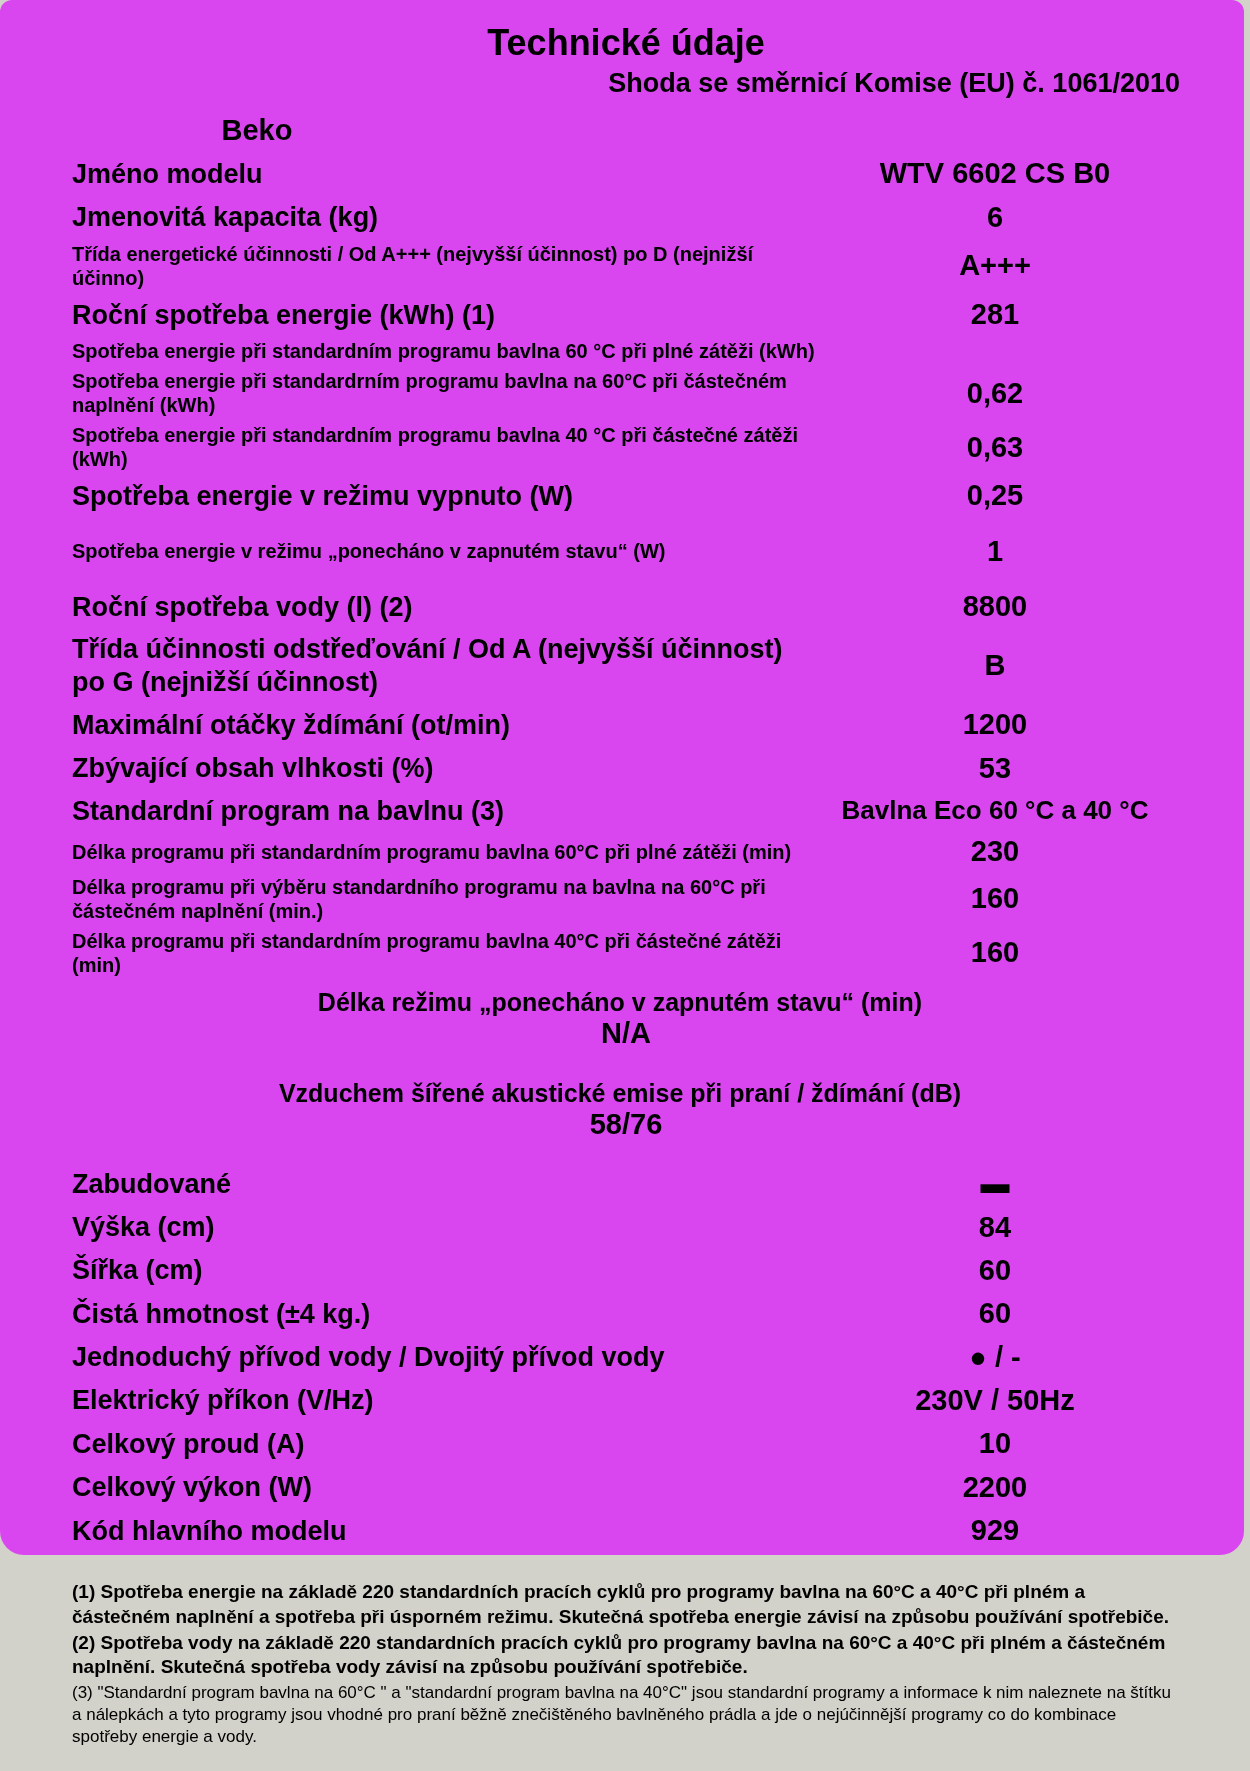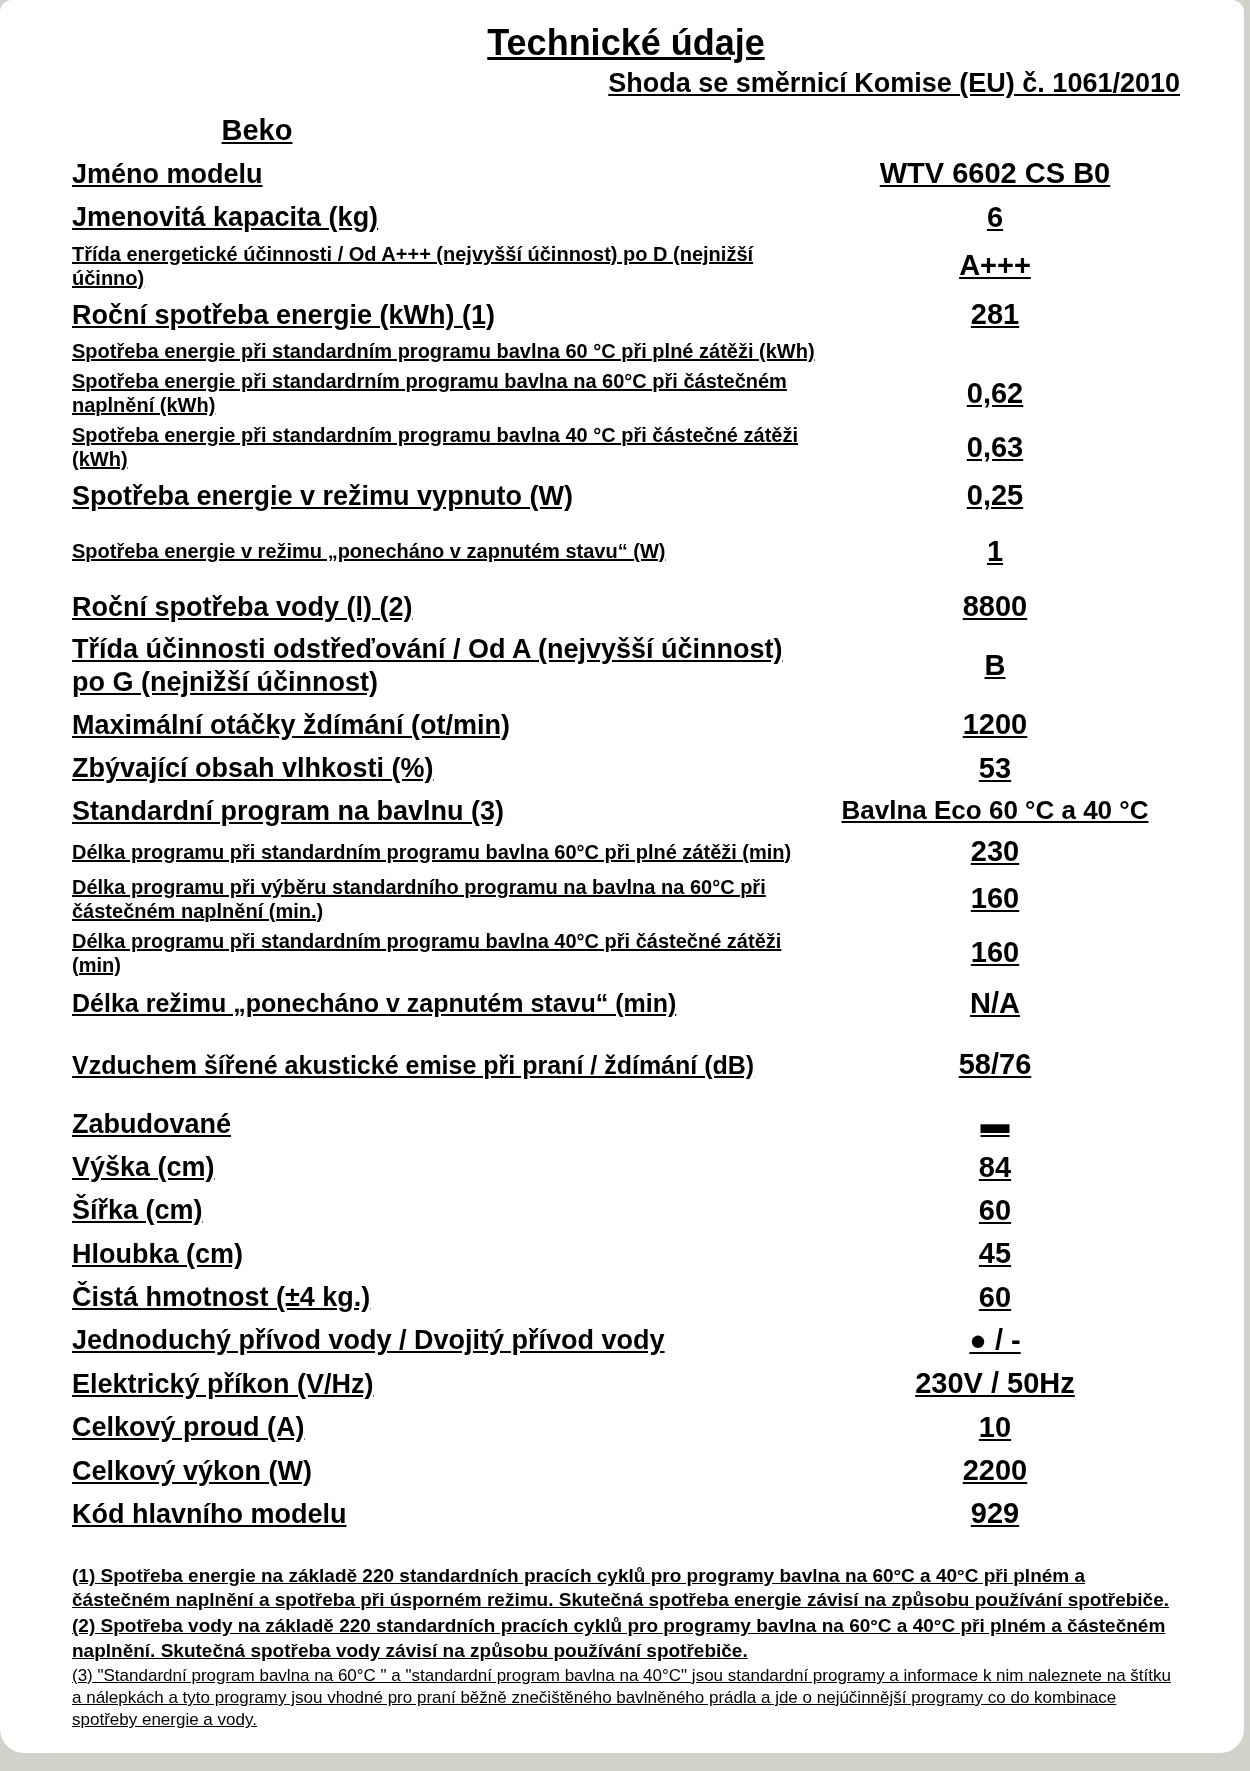--- a/index.html
+++ b/index.html
@@ -5,44 +5,43 @@
   html,body{margin:0;padding:0;}
   body{
     width:1250px;height:1771px;
     background:#d2d2ca;
     font-family:"Liberation Sans","DejaVu Sans",sans-serif;
     color:#000;
     overflow:hidden;
   }
   .card{
     position:absolute;left:0;top:0;
-    width:1244px;height:1753px;
-    background:#ffffff;
+    width:1244px;height:1555px;
+    background:#d946ef;
     border-radius:12px 12px 24px 24px;
     box-sizing:border-box;
     padding:14px 64px 18px 72px;
-    text-decoration:underline;
   }
   .title{
     font-size:36px;font-weight:bold;text-align:center;
     margin:8px 0 4px 0;
   }
   .subtitle{
     font-size:27px;font-weight:bold;text-align:right;
     margin:0 0 10px 0;
   }
   .row{display:flex;align-items:center;}
   .row .lab{flex:1;padding-right:12px;}
   .row .val{
     width:370px;flex-shrink:0;
     text-align:center;
     font-weight:bold;font-size:29px;line-height:1.15;
   }
   .row.lg{font-size:27px;font-weight:bold;line-height:1.2;padding:5px 0;}
-  .row.md{font-size:25px;font-weight:bold;line-height:1.2;padding:7px 0;}
+  .row.md{font-size:25px;font-weight:bold;line-height:1.2;padding:7px 0;flex-direction:column;}
   .row.sm{font-size:20px;font-weight:bold;line-height:1.2;padding:3px 0;}
   .row.gap{margin-top:14px;}
   .val.v-sm{font-size:26px;}
   .footnotes{margin-top:28px;}
   .fn{margin:0 0 2px 0;}
   .fn.b{font-weight:bold;font-size:19px;line-height:1.28;}
   .fn.s{font-weight:normal;font-size:17px;line-height:1.3;}
 </style>
 </head>
 <body>
@@ -136,24 +135,20 @@
       </div>
       <div class="row lg">
         <div class="lab">Výška (cm)</div>
         <div class="val">84</div>
       </div>
       <div class="row lg">
         <div class="lab">Šířka (cm)</div>
         <div class="val">60</div>
       </div>
       <div class="row lg">
-        <div class="lab">Hloubka (cm)</div>
-        <div class="val">45</div>
-      </div>
-      <div class="row lg">
         <div class="lab">Čistá hmotnost (±4 kg.)</div>
         <div class="val">60</div>
       </div>
       <div class="row lg">
         <div class="lab">Jednoduchý přívod vody / Dvojitý přívod vody</div>
         <div class="val">● / -</div>
       </div>
       <div class="row lg">
         <div class="lab">Elektrický příkon (V/Hz)</div>
         <div class="val">230V / 50Hz</div>

